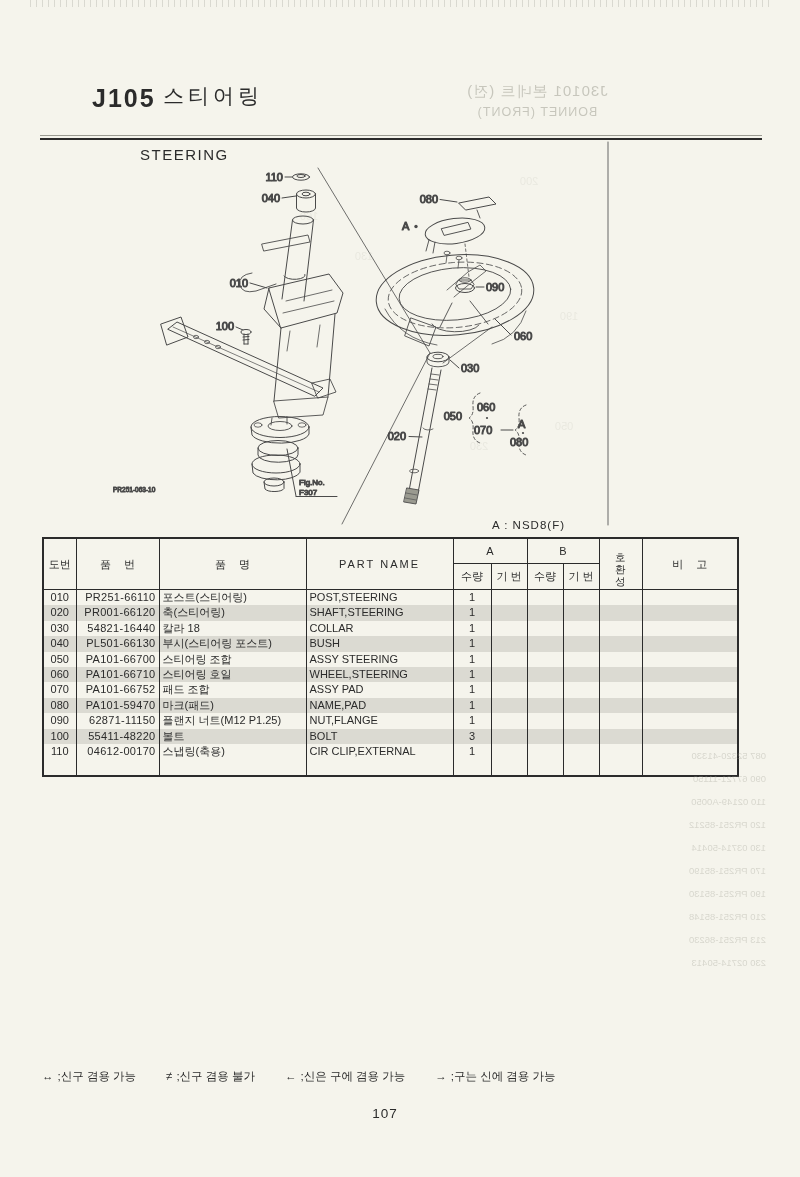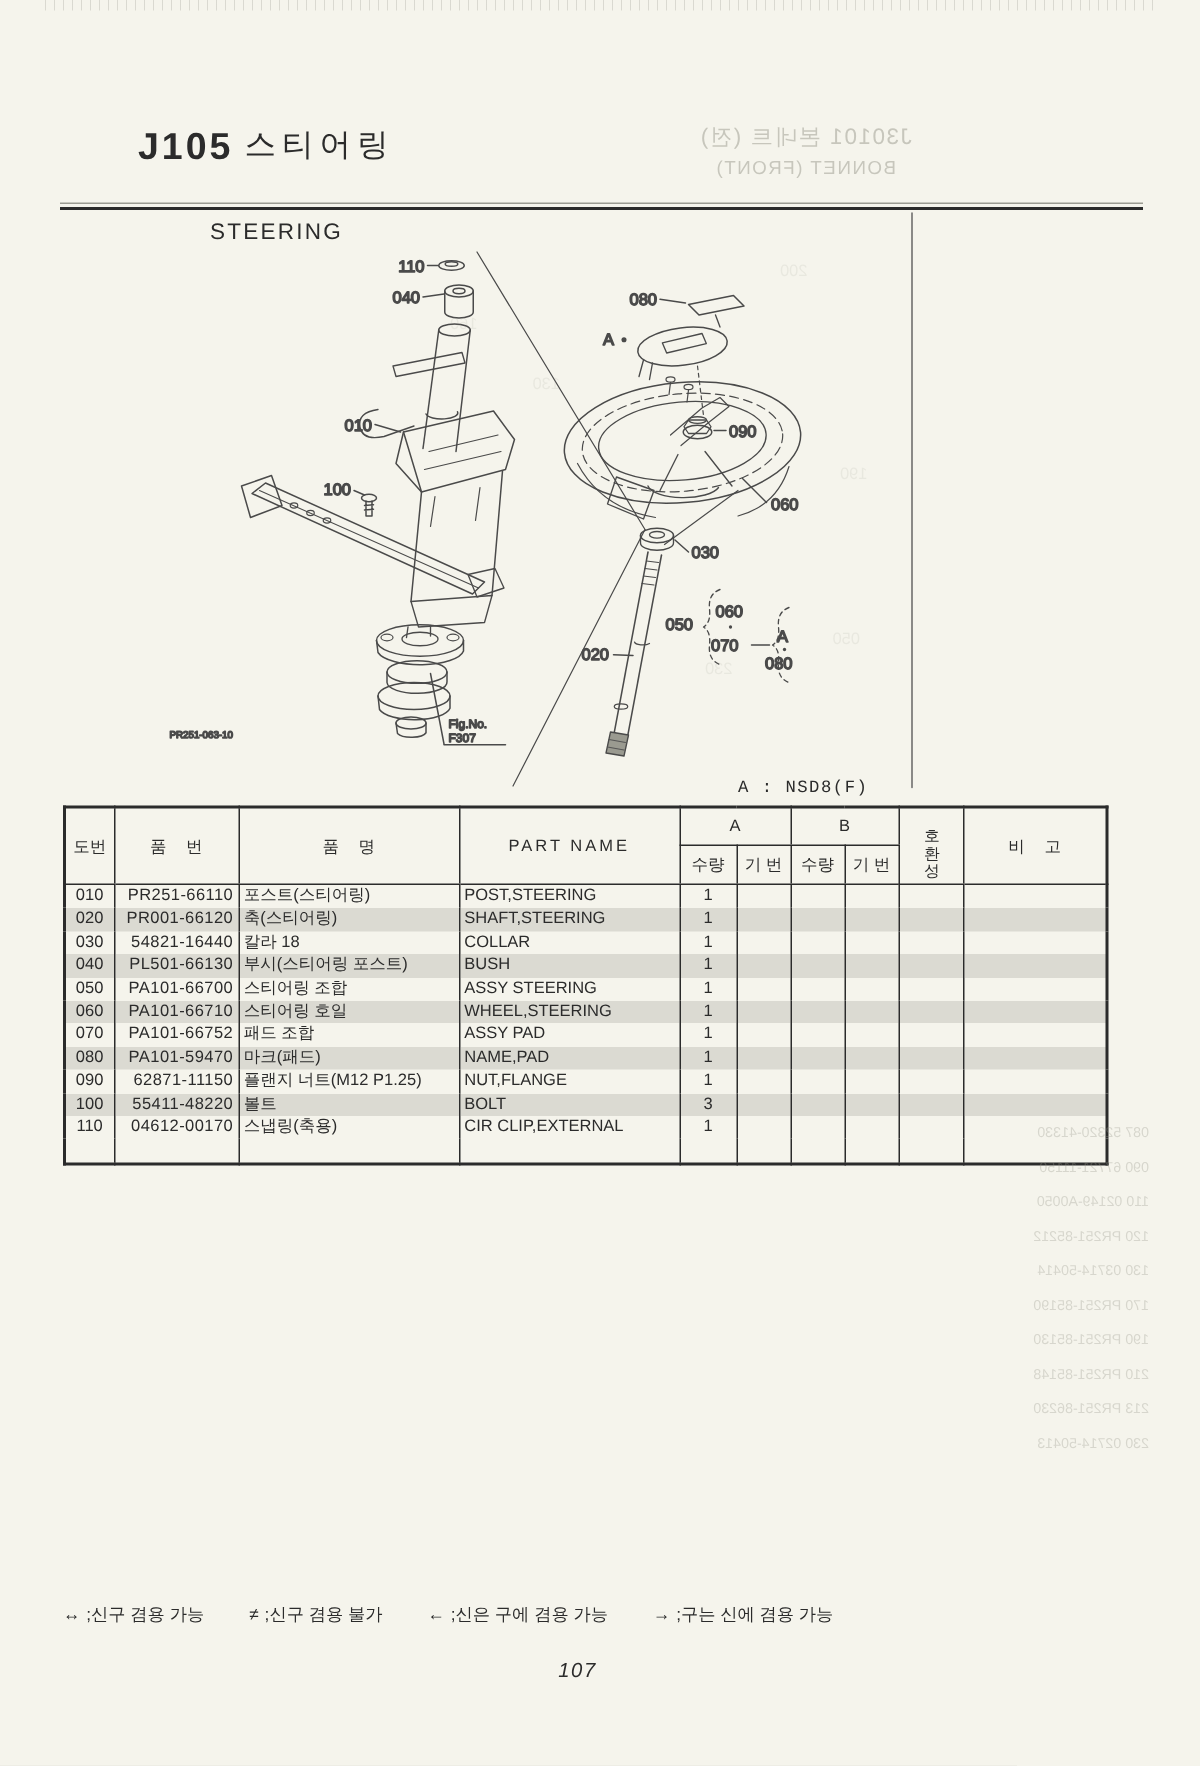--- a/index.html
+++ b/index.html
@@ -20,21 +20,21 @@
   .ghost-head .g2{font-size:12.5px;letter-spacing:1px;margin-top:4px;}
   .ghost-num{position:absolute;font-size:11px;opacity:.13;}
   .ghost-rows{position:absolute;left:606px;top:744px;width:160px;opacity:.32;
         font-size:9.5px;line-height:23px;}
   
   .diagram{position:absolute;left:40px;top:141px;}
   .diagram text{font-size:11px;fill:#333;font-family:"Liberation Sans","DejaVu Sans",sans-serif;}
   .diagram .sm{font-size:8px;}
   .diagram .xs{font-size:6.5px;fill:#85857a;}
   
-  .note-a{position:absolute;left:492px;top:519px;font-size:11.5px;letter-spacing:1px;font-family:Liberation Mono, monospace;}
+  .note-a{position:absolute;left:492px;top:519px;font-size:11.5px;letter-spacing:1px;}
   .tablewrap{position:absolute;left:42px;top:537px;}
   table.parts{border-collapse:collapse;table-layout:fixed;width:697px;border:2px solid #2b2b2b;}
   table.parts th,table.parts td{border-left:1px solid #2b2b2b;padding:0 3px;font-weight:normal;
         font-size:11px;overflow:hidden;white-space:nowrap;}
   table.parts thead th{border-bottom:1px solid #2b2b2b;text-align:center;}
   table.parts thead tr.r1 th{height:24px;}
   table.parts thead tr.r2 th{height:25px;}
   th.wide{word-spacing:10px;}
   th.pn{letter-spacing:2px;}
   .vert{writing-mode:vertical-rl;text-orientation:upright;letter-spacing:1px;line-height:1;
@@ -42,21 +42,21 @@
   table.parts tbody td{height:15.4px;line-height:15.4px;}
   tr.shaded{background:#dbdad2;}
   td.c-no,td.c-qty{text-align:center;}
   td.c-part{letter-spacing:.3px;text-align:right;}
   tr.filler td{height:304px;}
   
   .legend{position:absolute;left:42px;top:1069px;width:697px;display:flex;
         gap:30px;font-size:11.5px;}
   .legend .sym{margin-right:4px;}
   .pageno{position:absolute;left:330px;top:1106px;width:110px;text-align:center;
-        font-size:13.5px;letter-spacing:1px;font-style:italic;}
+        font-size:13.5px;letter-spacing:1px;}
 </style>
 </head>
 <body>
 
 <div class="page">
   <div class="top-noise"></div>
 
   <div class="ghost ghost-head">
     <div class="g1">J30101 본네트 (전)</div>
     <div class="g2">BONNET (FRONT)</div>

